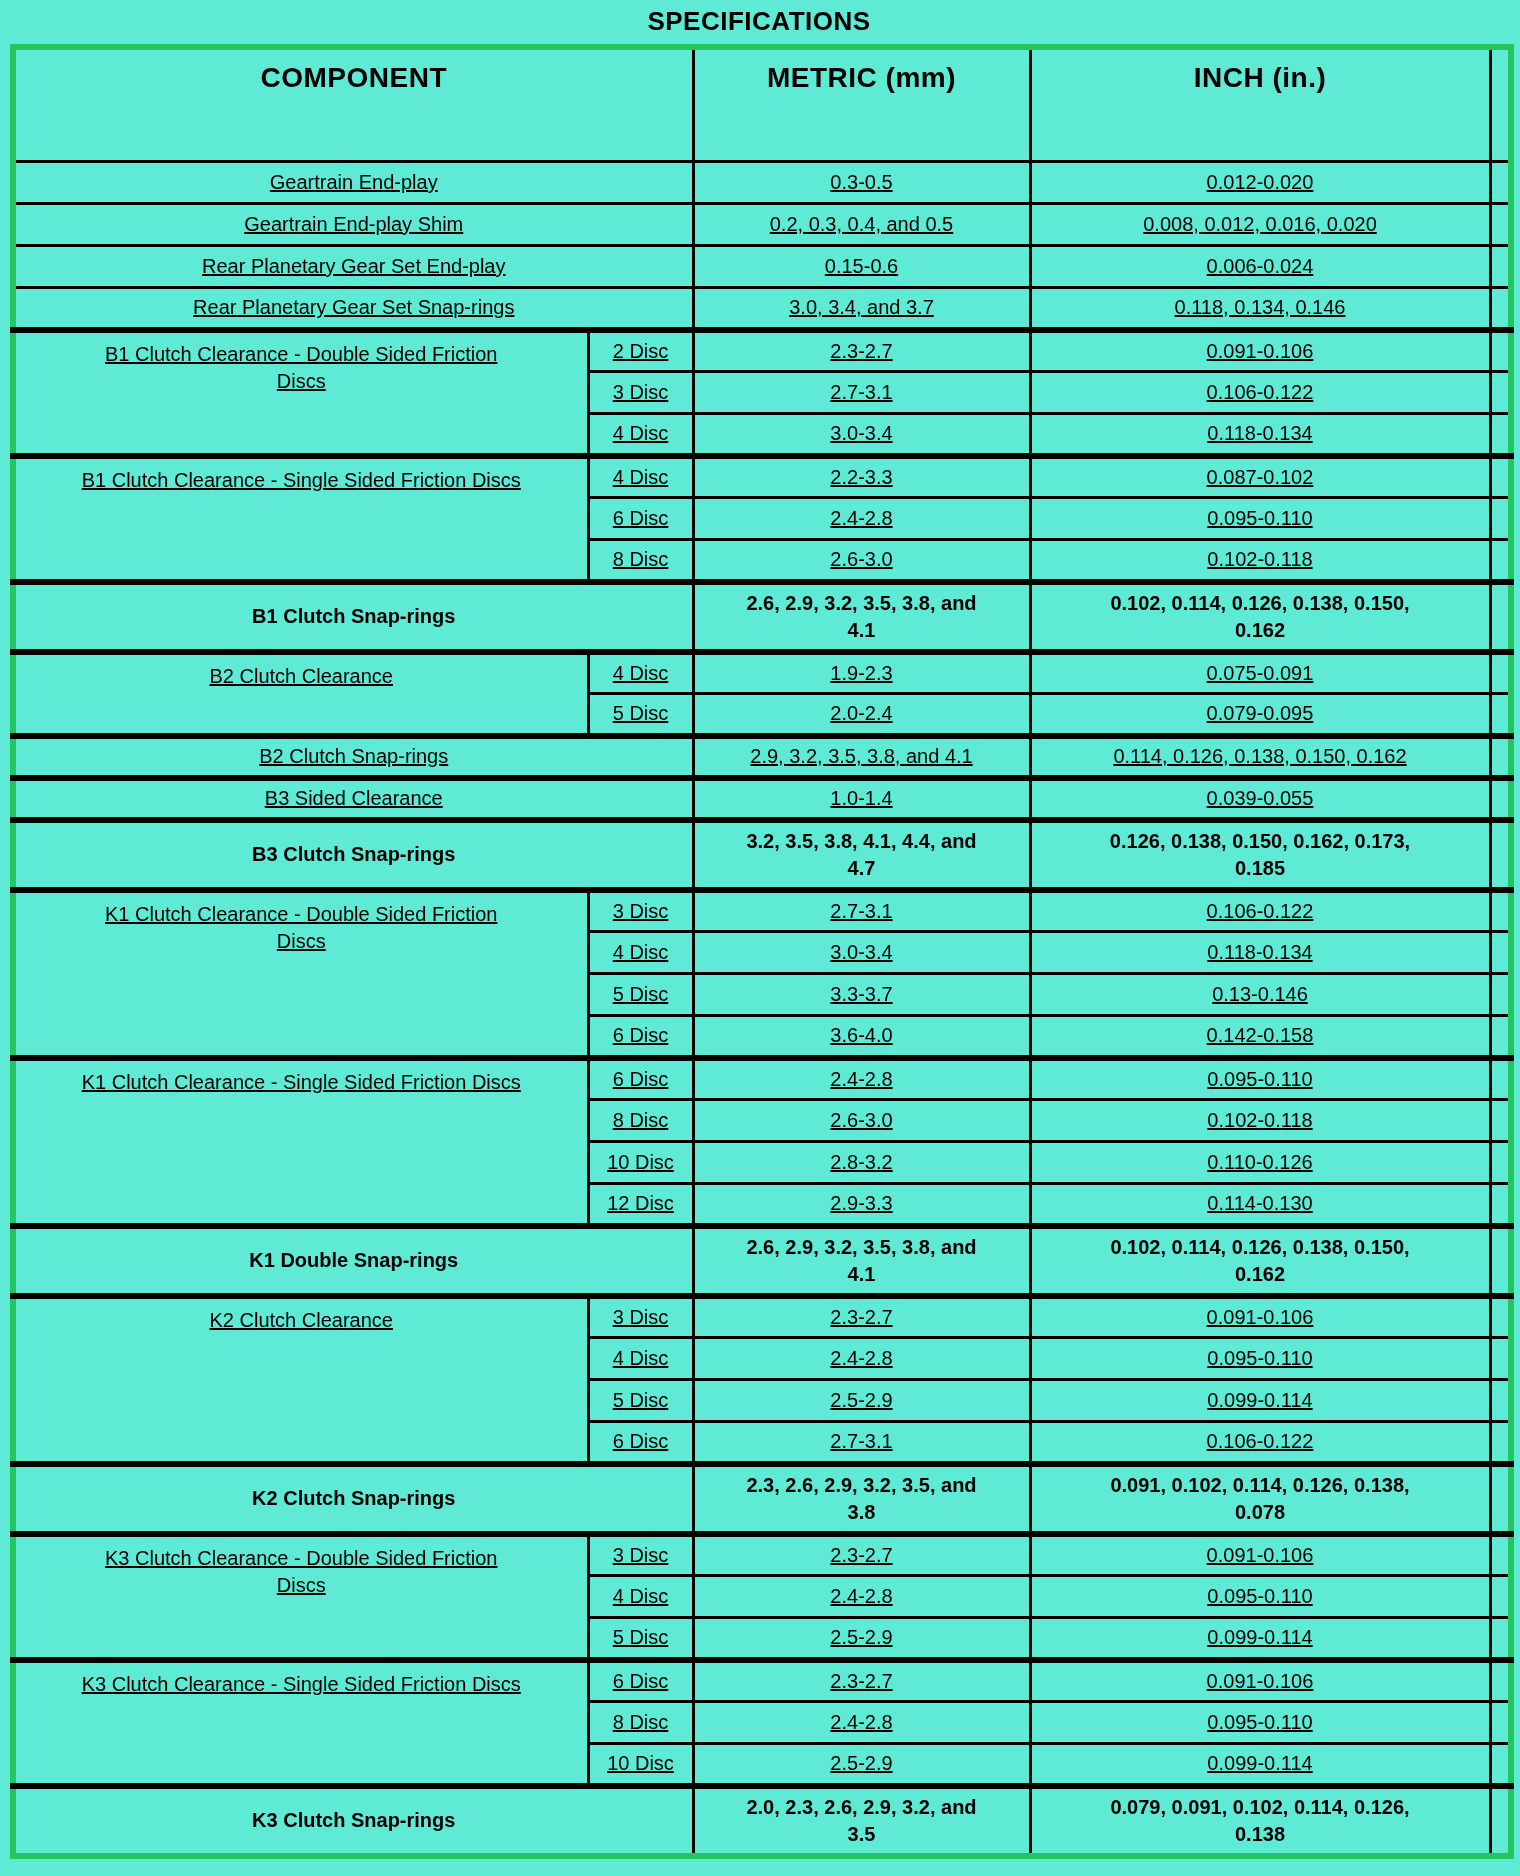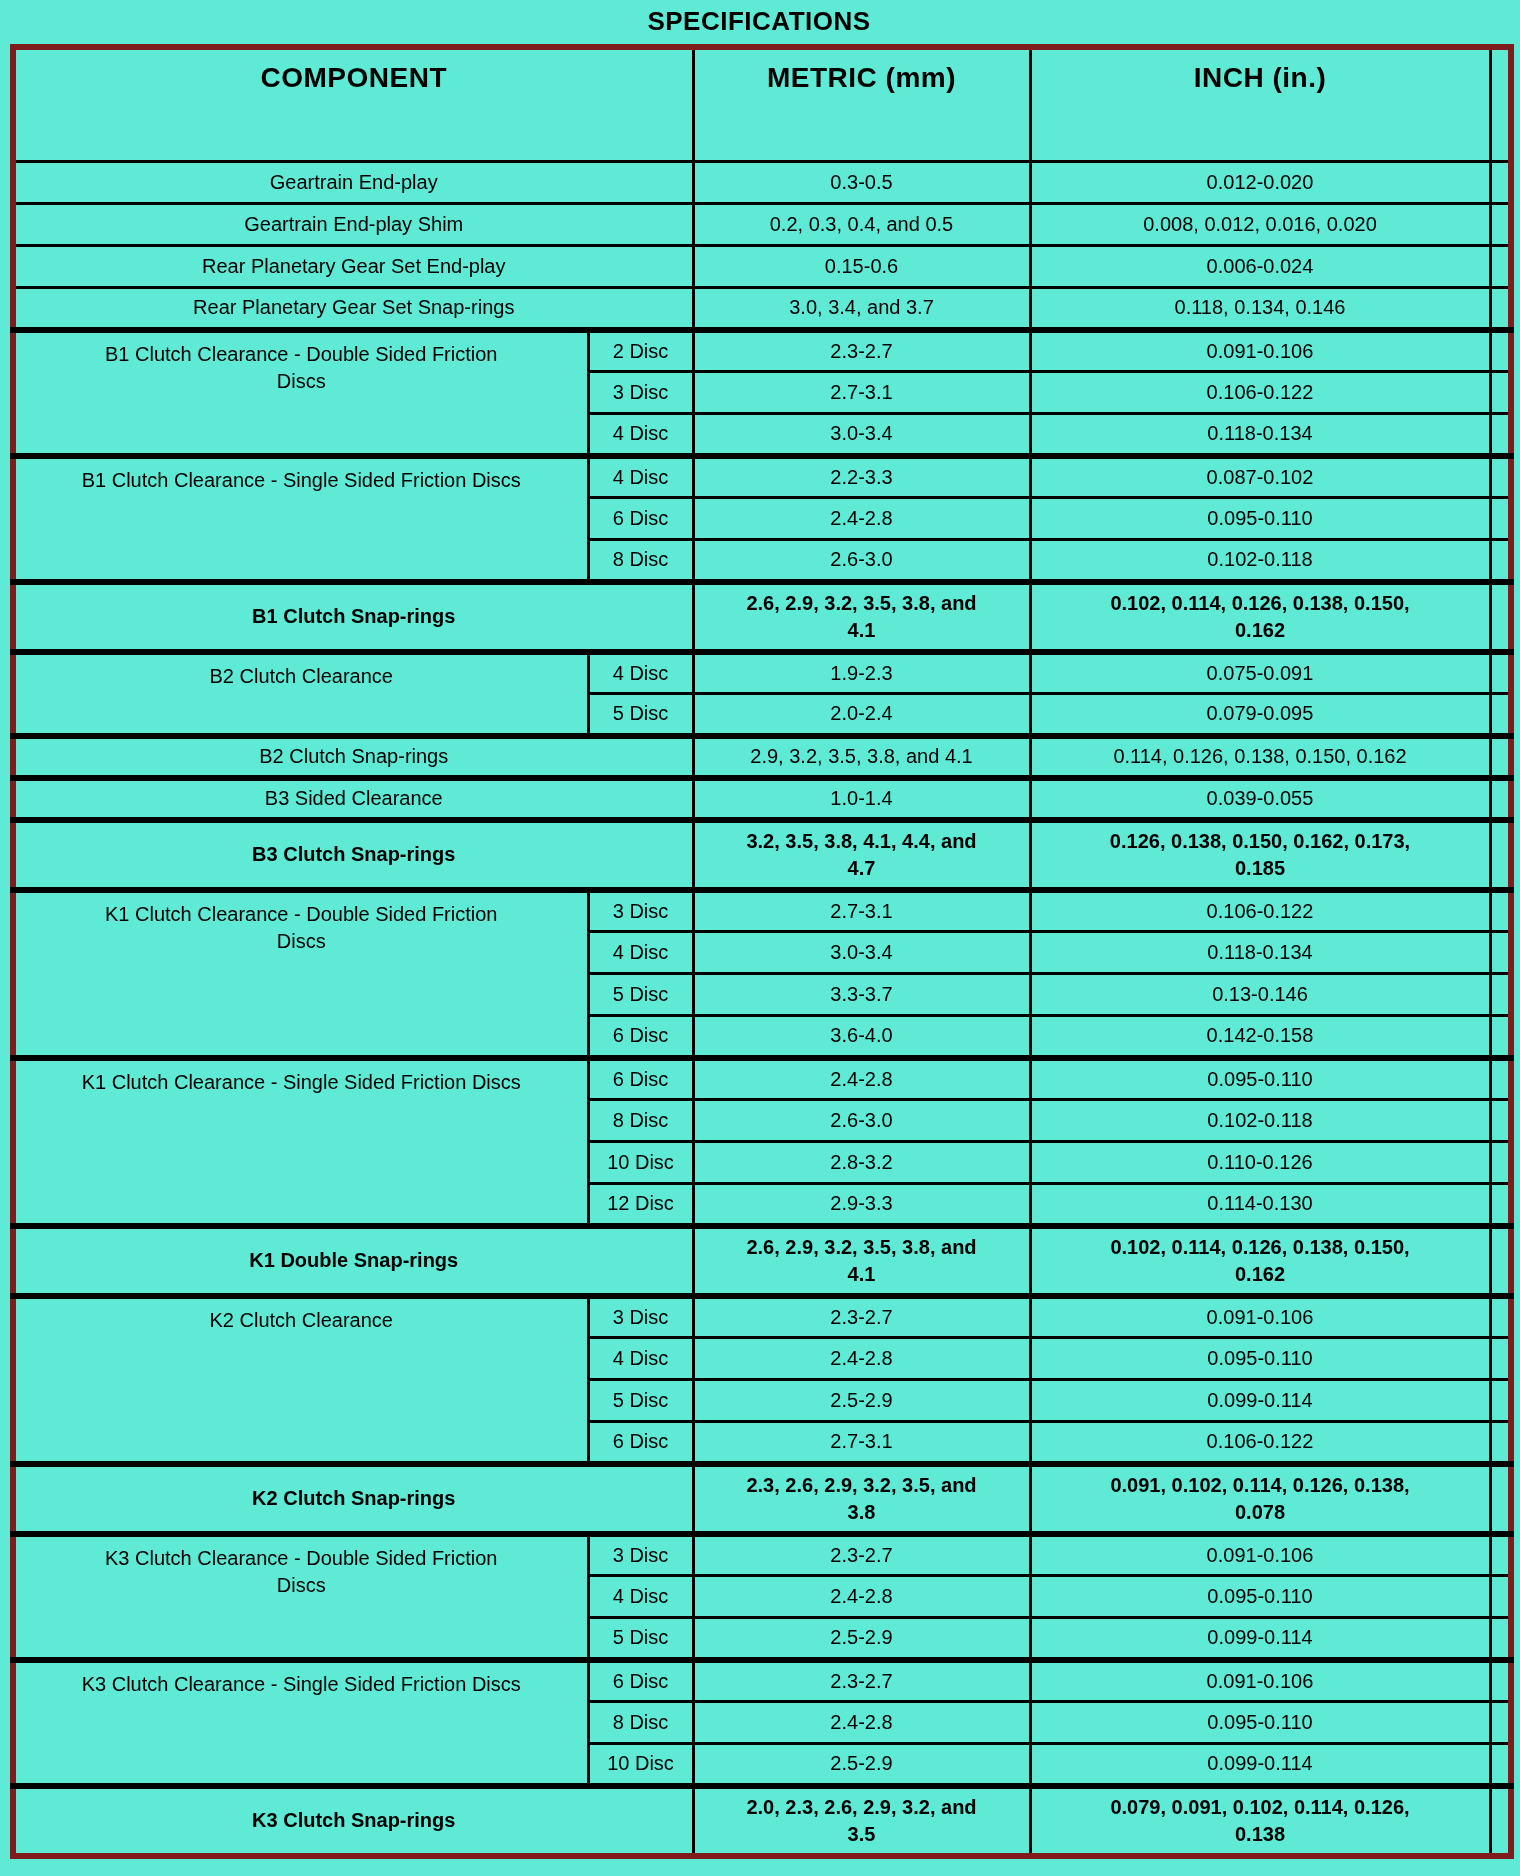--- a/index.html
+++ b/index.html
@@ -19,21 +19,21 @@
     text-align: center;
     font-size: 26px;
     font-weight: bold;
     letter-spacing: 0.5px;
   }
   table.spec {
     border-collapse: collapse;
     table-layout: fixed;
     width: 1498px;
     margin: 7px 0 0 10px;
-    border: 6px solid #7f1d1d;
+    border: 6px solid #22c55e;
   }
   col.c-comp   { width: 575px; }
   col.c-disc   { width: 105px; }
   col.c-metric { width: 337px; }
   col.c-inch   { width: 460px; }
   col.c-spacer { width: 21px;  }
   th, td {
     border: 3px solid #000;
     text-align: center;
     padding: 2px 8px;
@@ -46,21 +46,21 @@
     font-size: 28px;
     font-weight: bold;
     letter-spacing: 0.5px;
   }
   tbody td {
     font-size: 20px;
     line-height: 27px;
     vertical-align: middle;
     white-space: pre-line;
   }
-  tr.s { height: 42px; }
+  tr.s { height: 42px; text-decoration: underline; }
   tr.d { height: 70px; font-weight: bold; }
   td.comp-span {
     vertical-align: top;
     padding-top: 8px;
   }
   tr.grp > td { border-top: 6px solid #000; }
   td.spacer { padding: 0; }
 </style>
 </head>
 <body>

